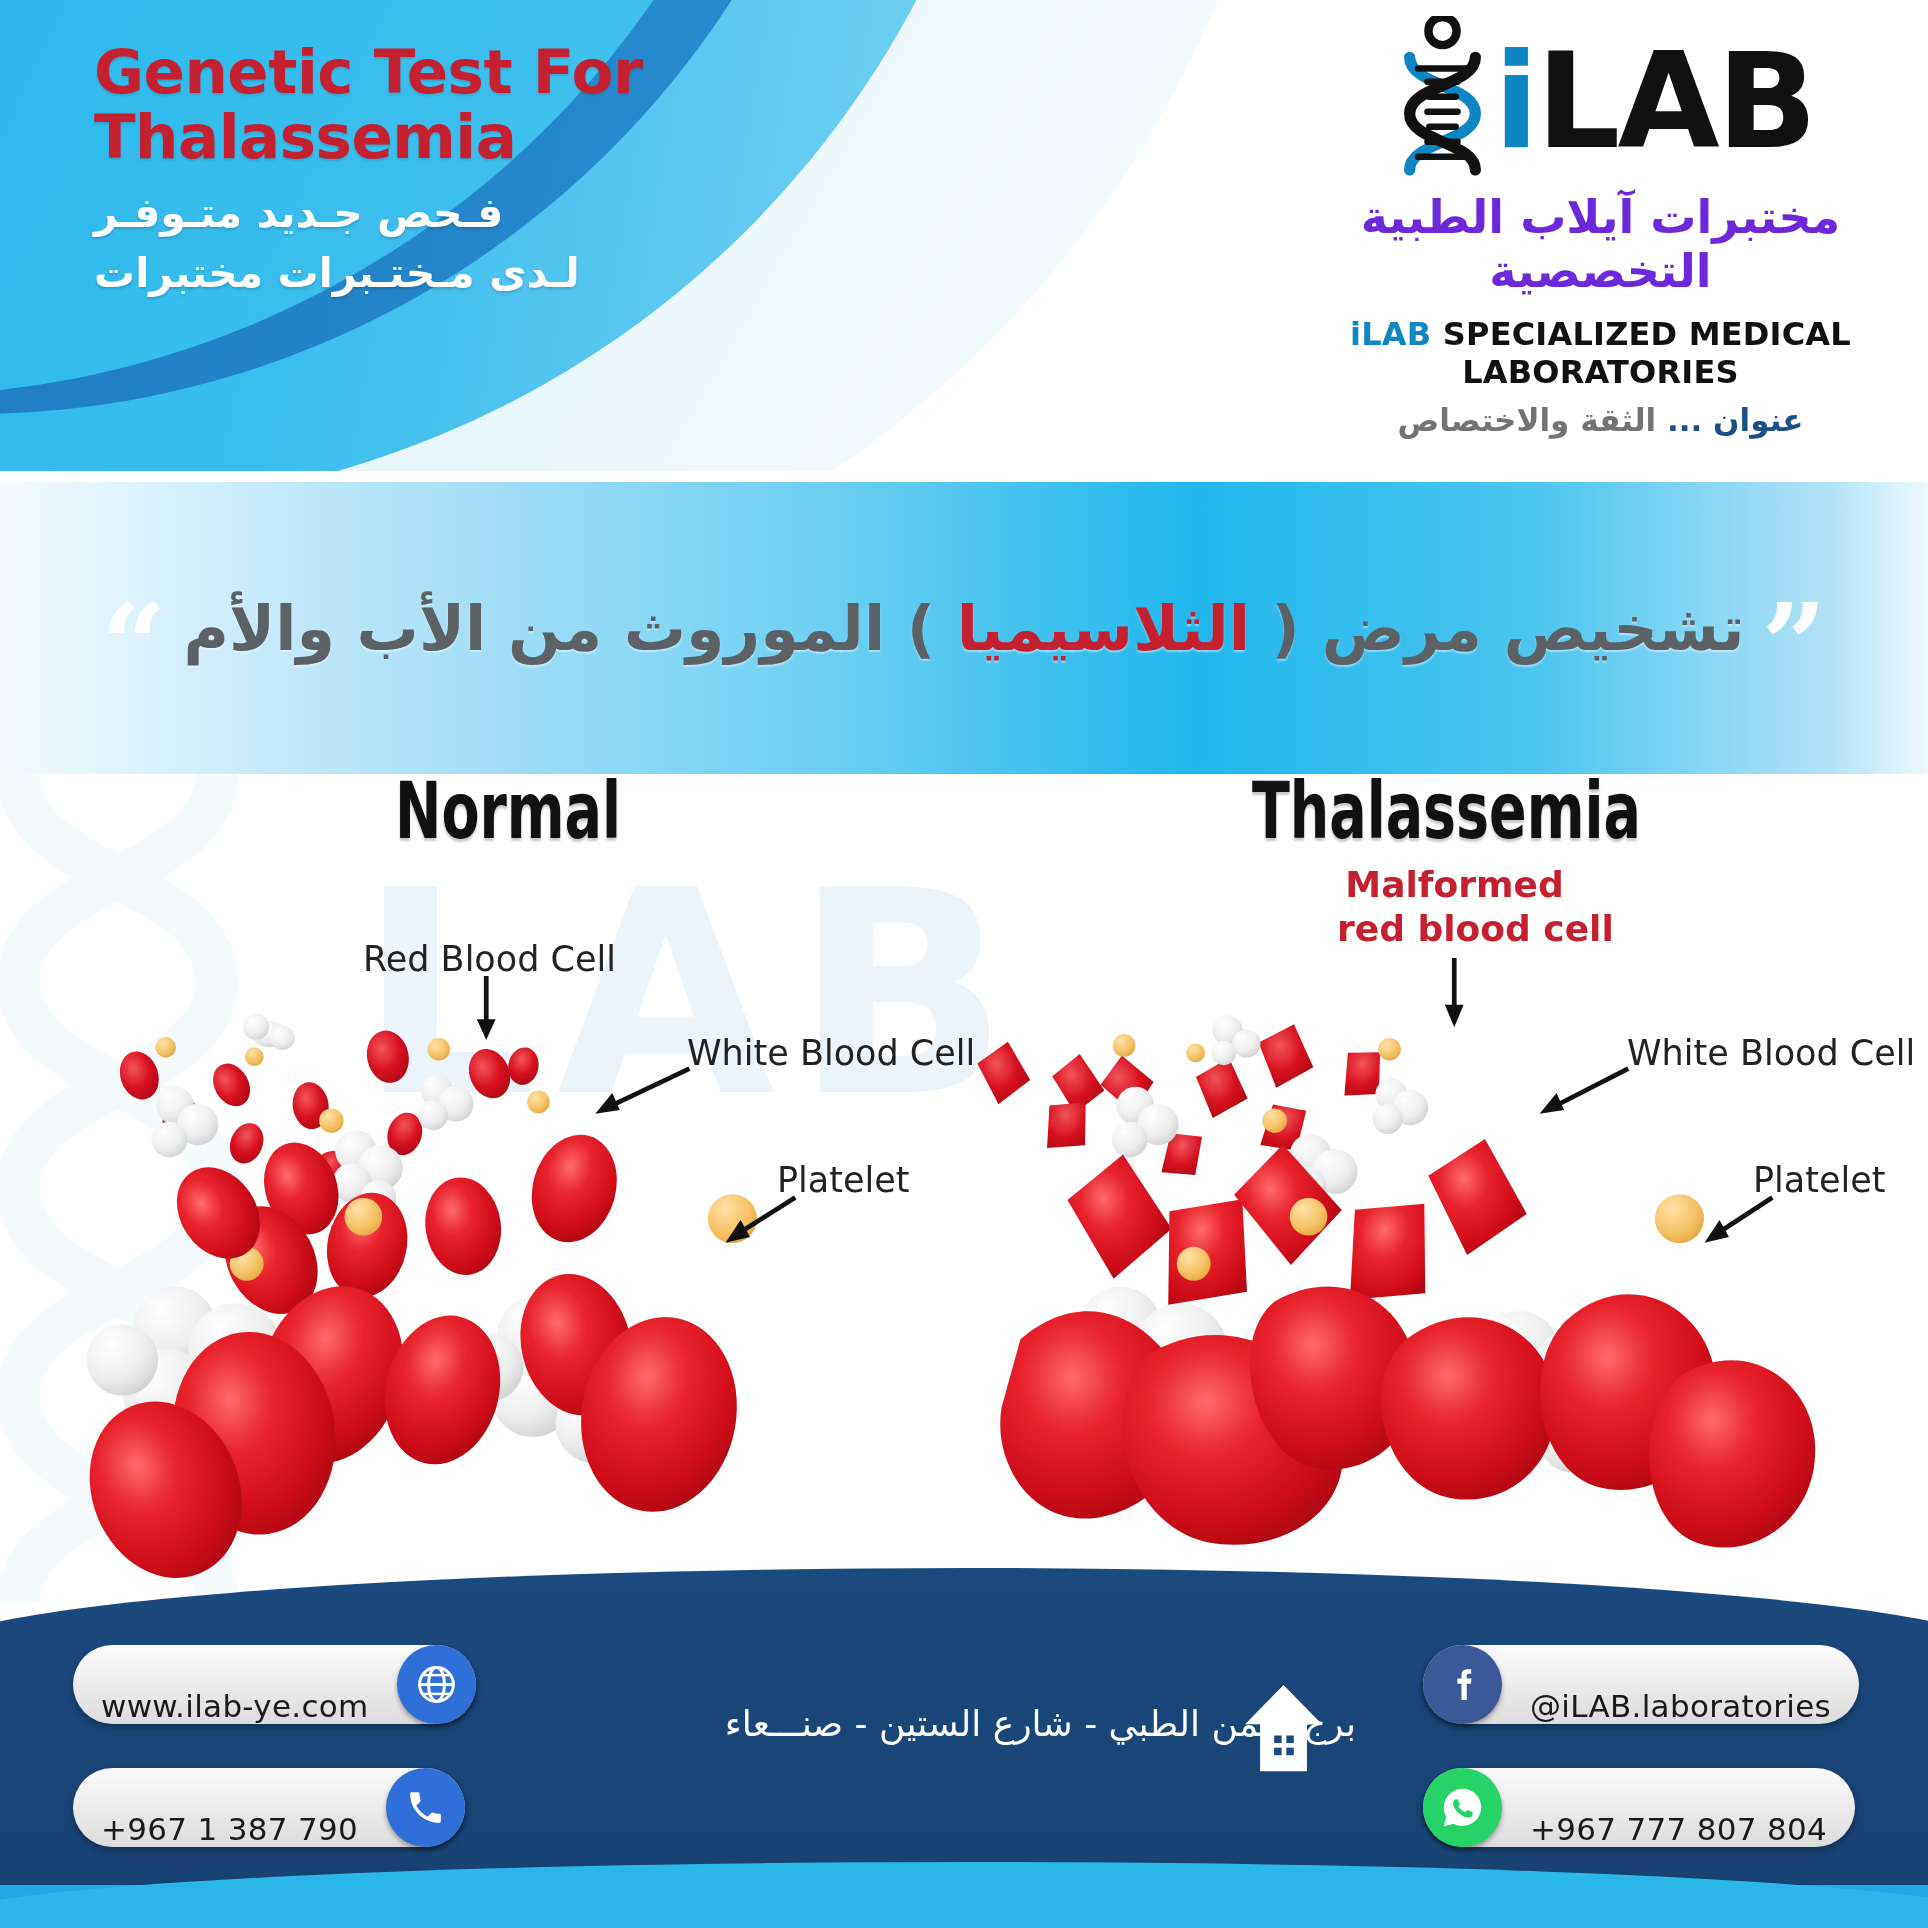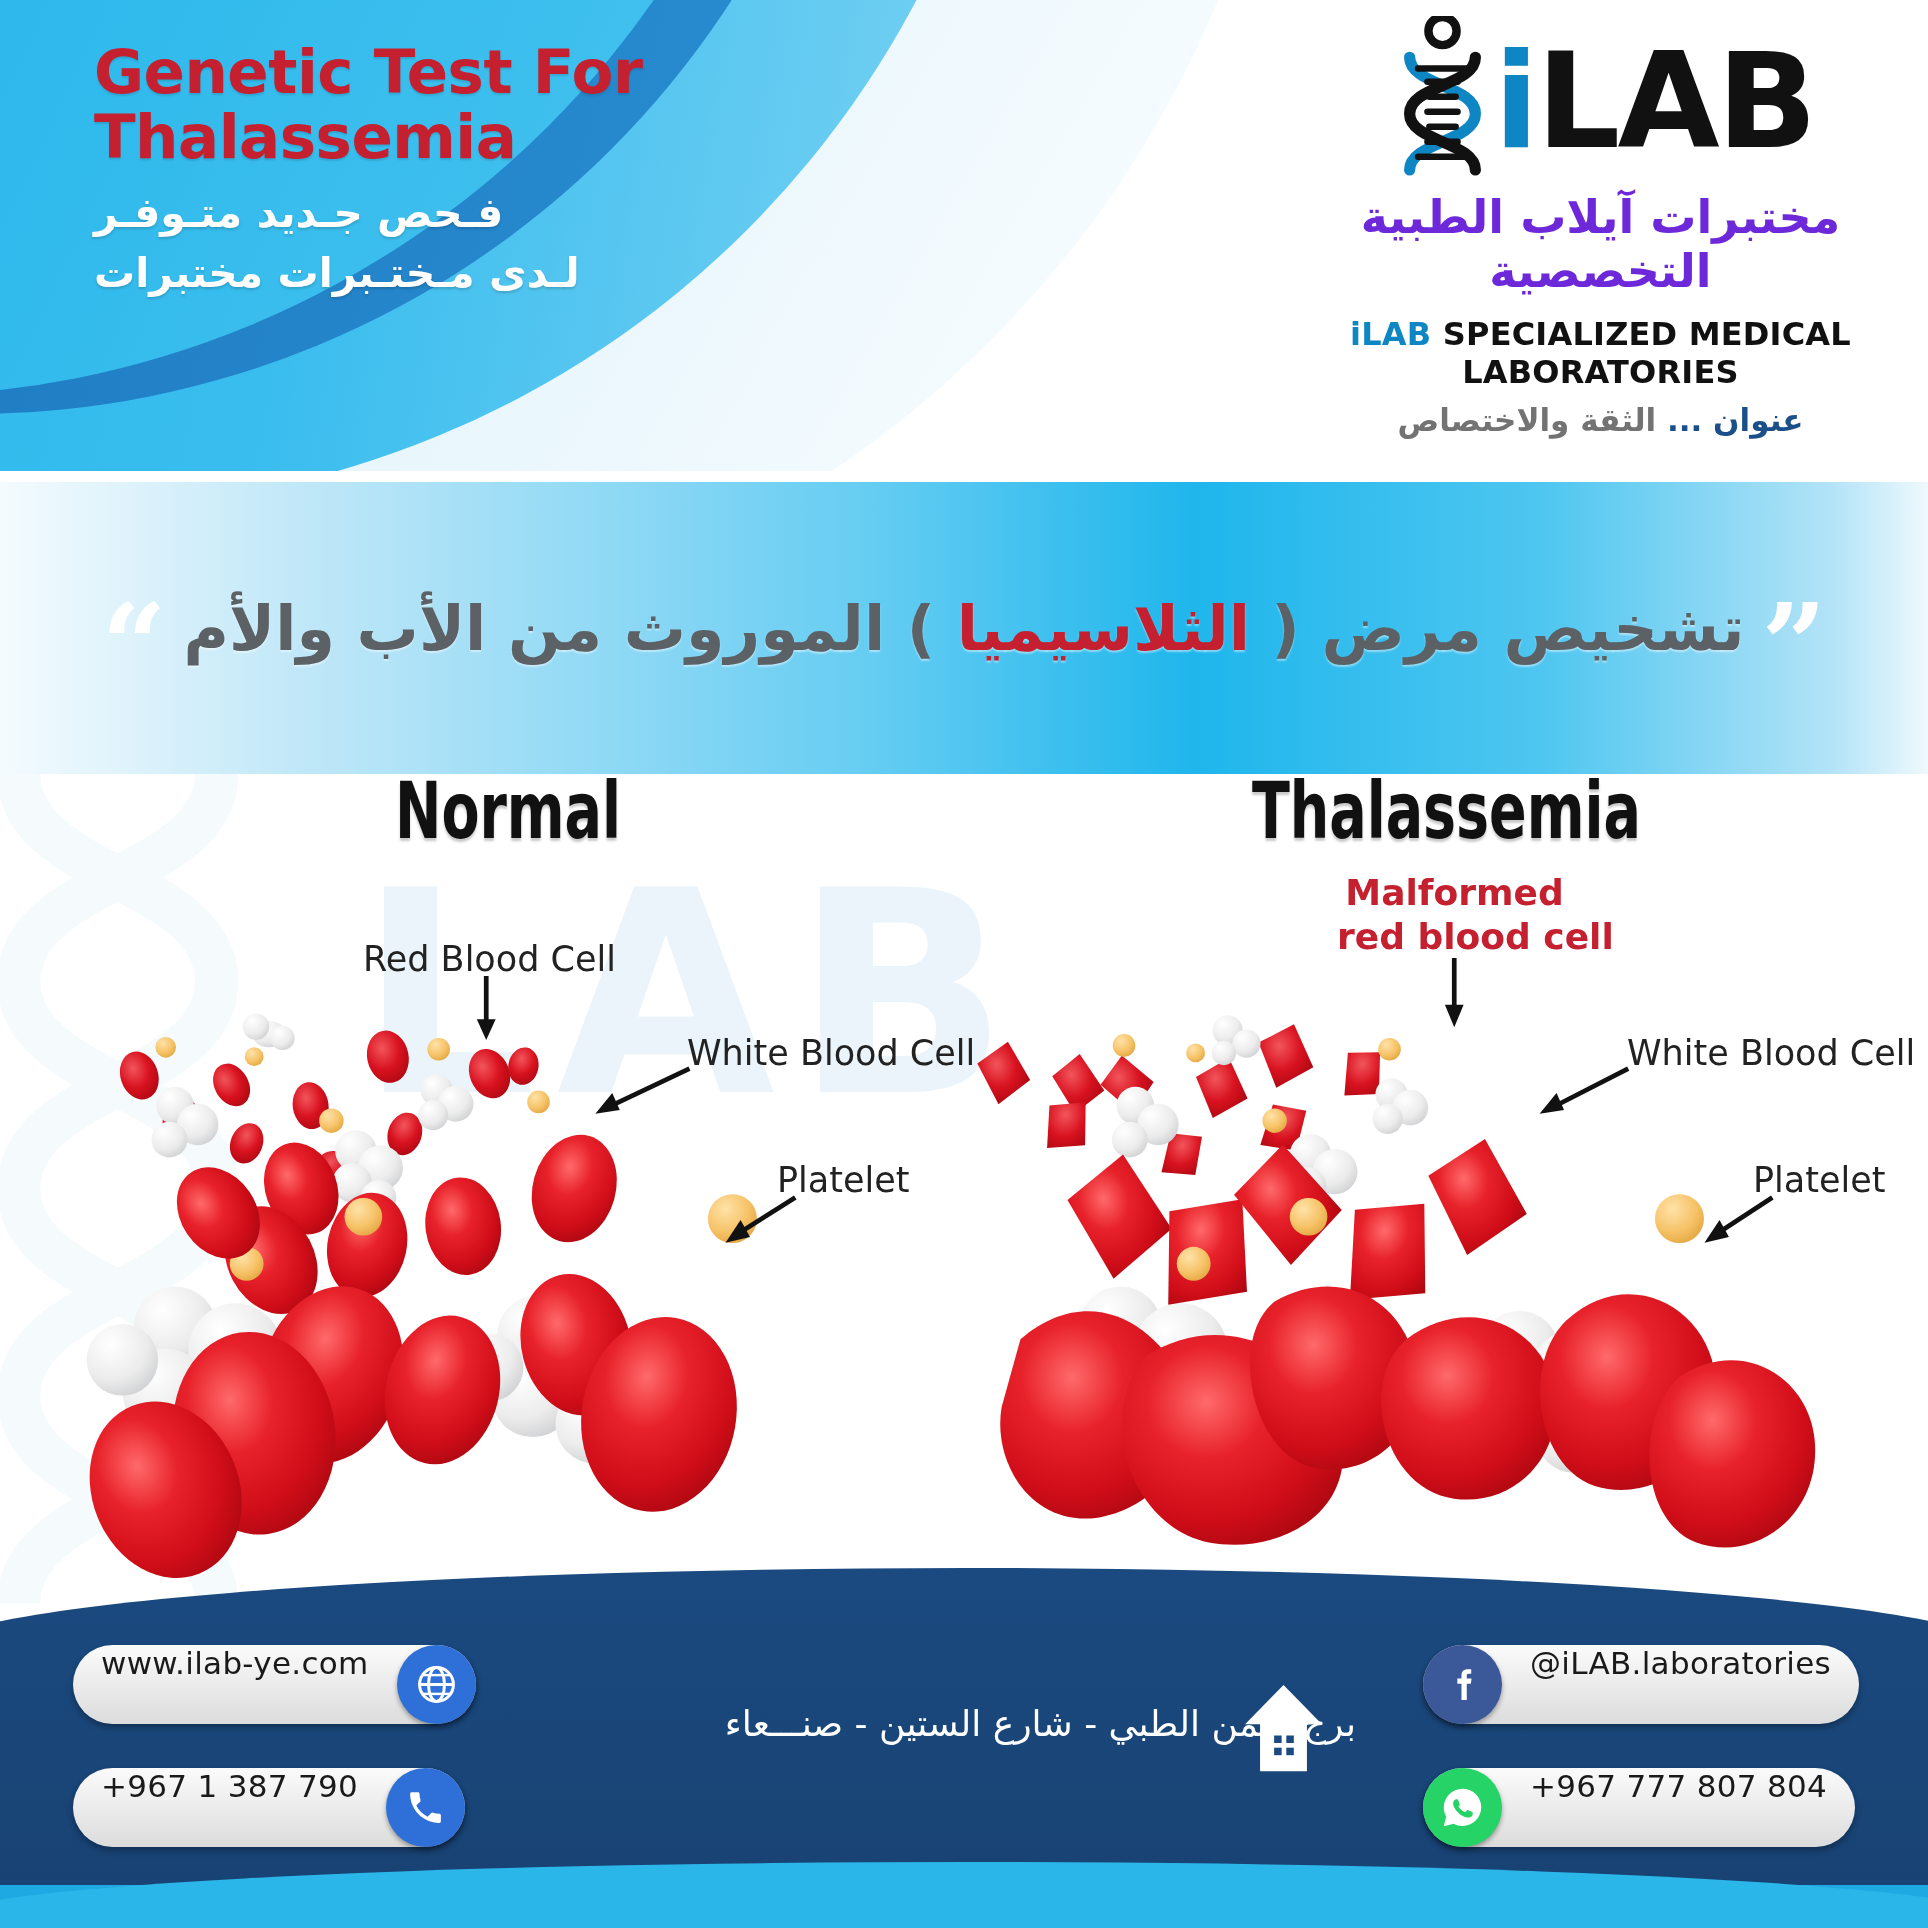--- a/index.html
+++ b/index.html
@@ -115,21 +115,21 @@
     background:linear-gradient(180deg,#1b4a80 0%,#173f6e 100%);
     border-radius:50% 50% 0 0 / 85px 85px 0 0;
   }
   .foot-strip{position:absolute;left:0;bottom:0;width:1928px;height:43px;background:#1fa9e3;}
   .foot-strip2{
     position:absolute;left:-56px;bottom:-38px;width:2053px;height:104px;
     background:#2bb6ea;border-radius:50% 50% 0 0 / 56px 56px 0 0;
   }
 
   .pill{
-    position:absolute;height:79px;display:flex;align-items:flex-start;
+    position:absolute;height:79px;display:flex;align-items:flex-end;
     background:linear-gradient(180deg,#fbfbfb,#dcdcdc);
     border-radius:41px;box-shadow:0 3.8px 6.6px rgba(0,0,0,.3);
   }
   .pill .txt{
     font-family:"DejaVu Sans",sans-serif;font-size:31px;color:#1a1a1a;
     padding:0 28px;white-space:nowrap;letter-spacing:0.3px;
   }
   .badge{
     width:79px;height:79px;border-radius:50%;flex:0 0 79px;
     display:flex;align-items:center;justify-content:center;
@@ -401,21 +401,21 @@
       <line x1="112" y1="8" x2="28" y2="48" stroke="#111" stroke-width="5"></line>
       <polygon points="12,56 30,34 38,52" fill="#111"></polygon>
     </svg>
 
     <div class="lbl" id="lbl-plt-n" style="left:777px;top:386px;">Platelet</div>
     <svg class="arrow" style="left:716px;top:414px;width:85px;height:66px" viewBox="0 0 90 70" width="85" height="66">
       <line x1="84" y1="10" x2="24" y2="48" stroke="#111" stroke-width="5"></line>
       <polygon points="10,58 26,34 36,52" fill="#111"></polygon>
     </svg>
 
-    <div class="lbl red" id="lbl-mal" style="left:1337px;top:97px;width:235px;">
+    <div class="lbl red" id="lbl-mal" style="left:1337px;top:89px;width:235px;">
       <div>Malformed</div>
       <div>red blood cell</div>
     </div>
     <svg class="arrow" style="left:1439px;top:184px;width:38px;height:73px" viewBox="0 0 40 78" width="38" height="73">
       <line x1="16" y1="0" x2="16" y2="56" stroke="#111" stroke-width="5"></line>
       <polygon points="16,74 6,50 26,50" fill="#111"></polygon>
     </svg>
 
     <div class="lbl" id="lbl-wbc-t" style="left:1627px;top:259px;">White Blood Cell</div>
     <svg class="arrow" style="left:1530px;top:287px;width:104px;height:66px" viewBox="0 0 110 70" width="104" height="66">

